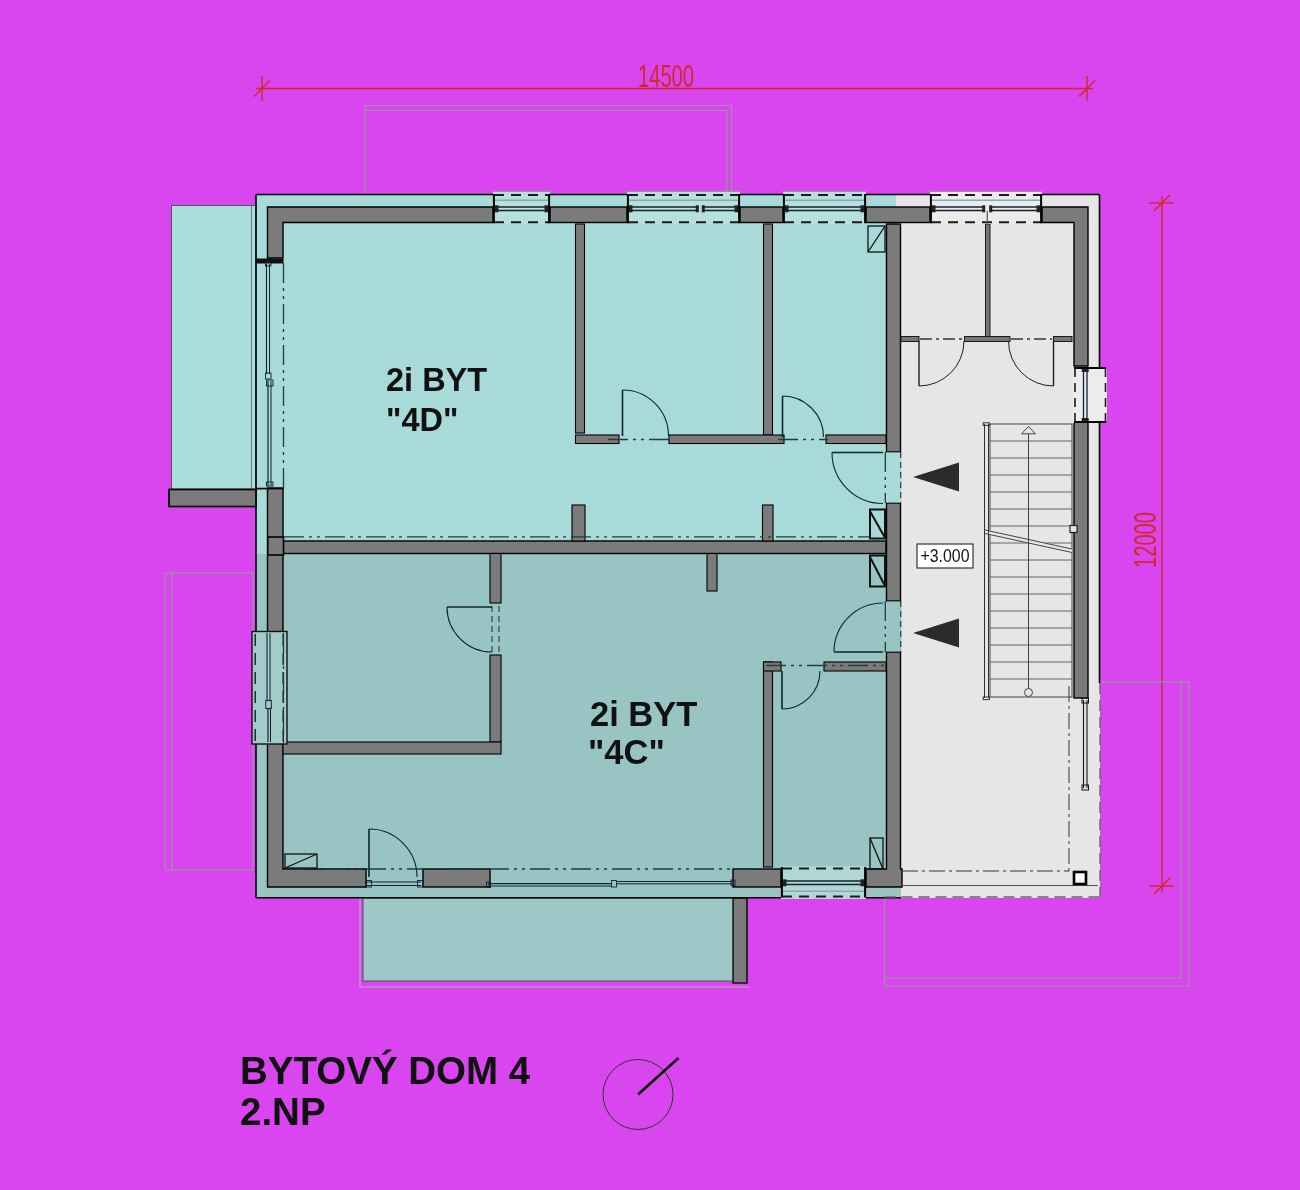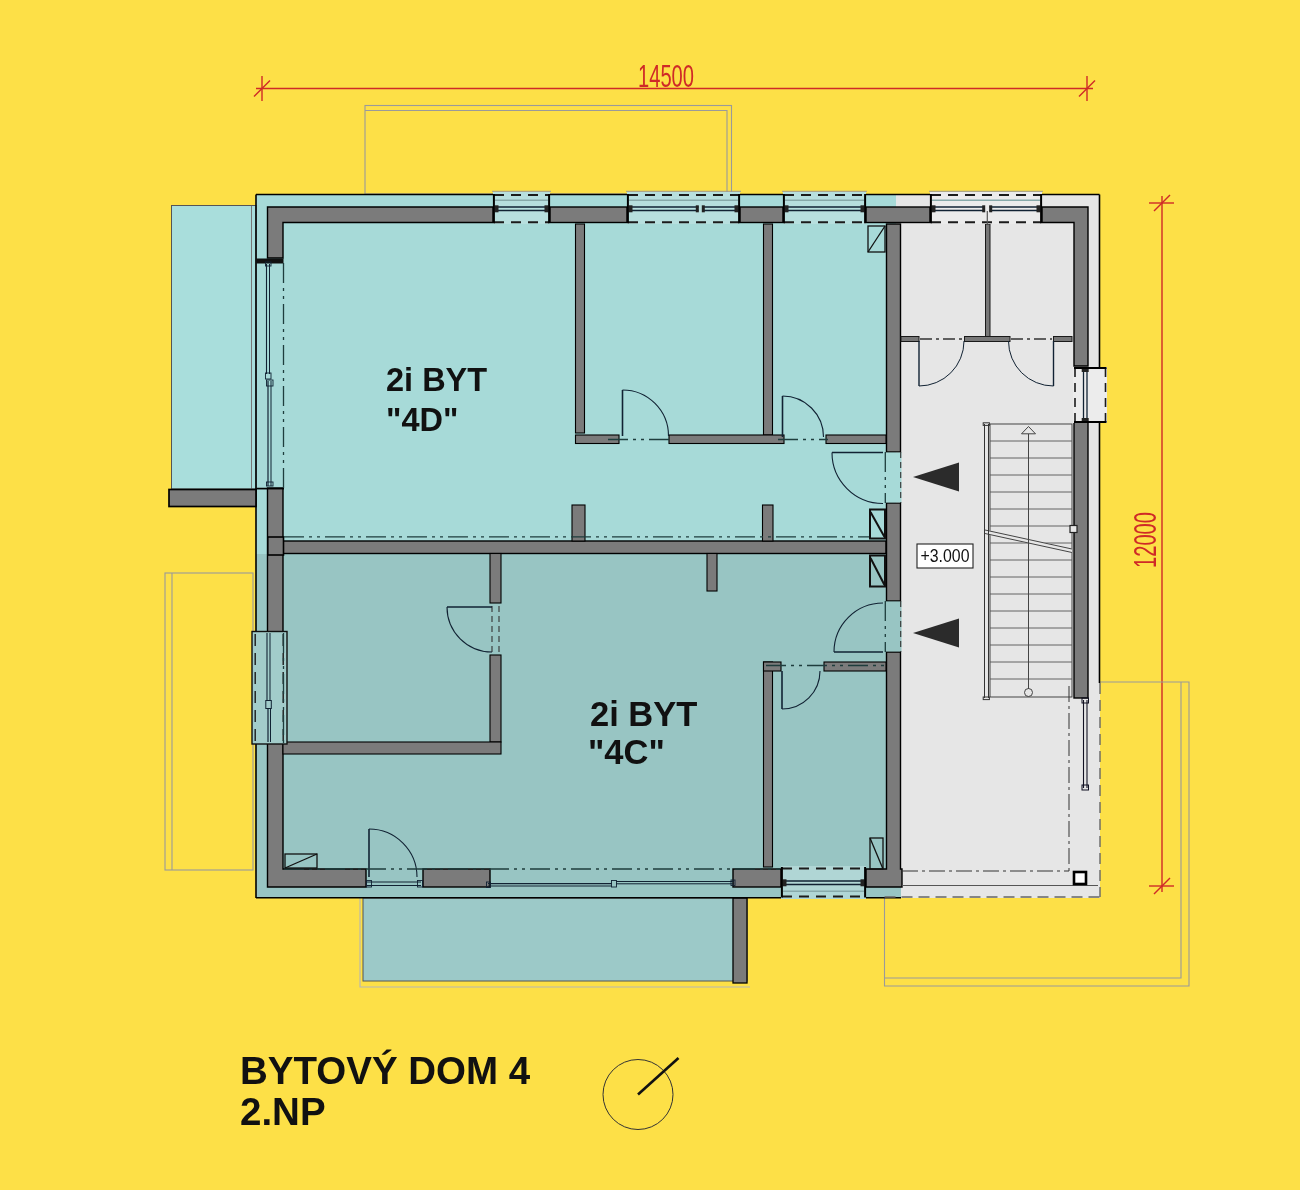--- a/index.html
+++ b/index.html
@@ -1,16 +1,16 @@
 <!DOCTYPE html>
 <html><head>
 <meta charset="utf-8">
 <style>
   html,body{margin:0;padding:0;background:#ffffff;}
-  #page{position:relative;width:1300px;height:1190px;background:#fde047;overflow:hidden;
+  #page{position:relative;width:1300px;height:1190px;background:#d946ef;overflow:hidden;
         font-family:"Liberation Sans", sans-serif;}
   svg{position:absolute;left:0;top:0;}
   text{font-family:"Liberation Sans", sans-serif;}
 </style>
 </head>
 <body>
 <div id="page">
 <svg width="1300" height="1190" viewBox="0 0 1300 1190">
 <defs>
 </defs>

